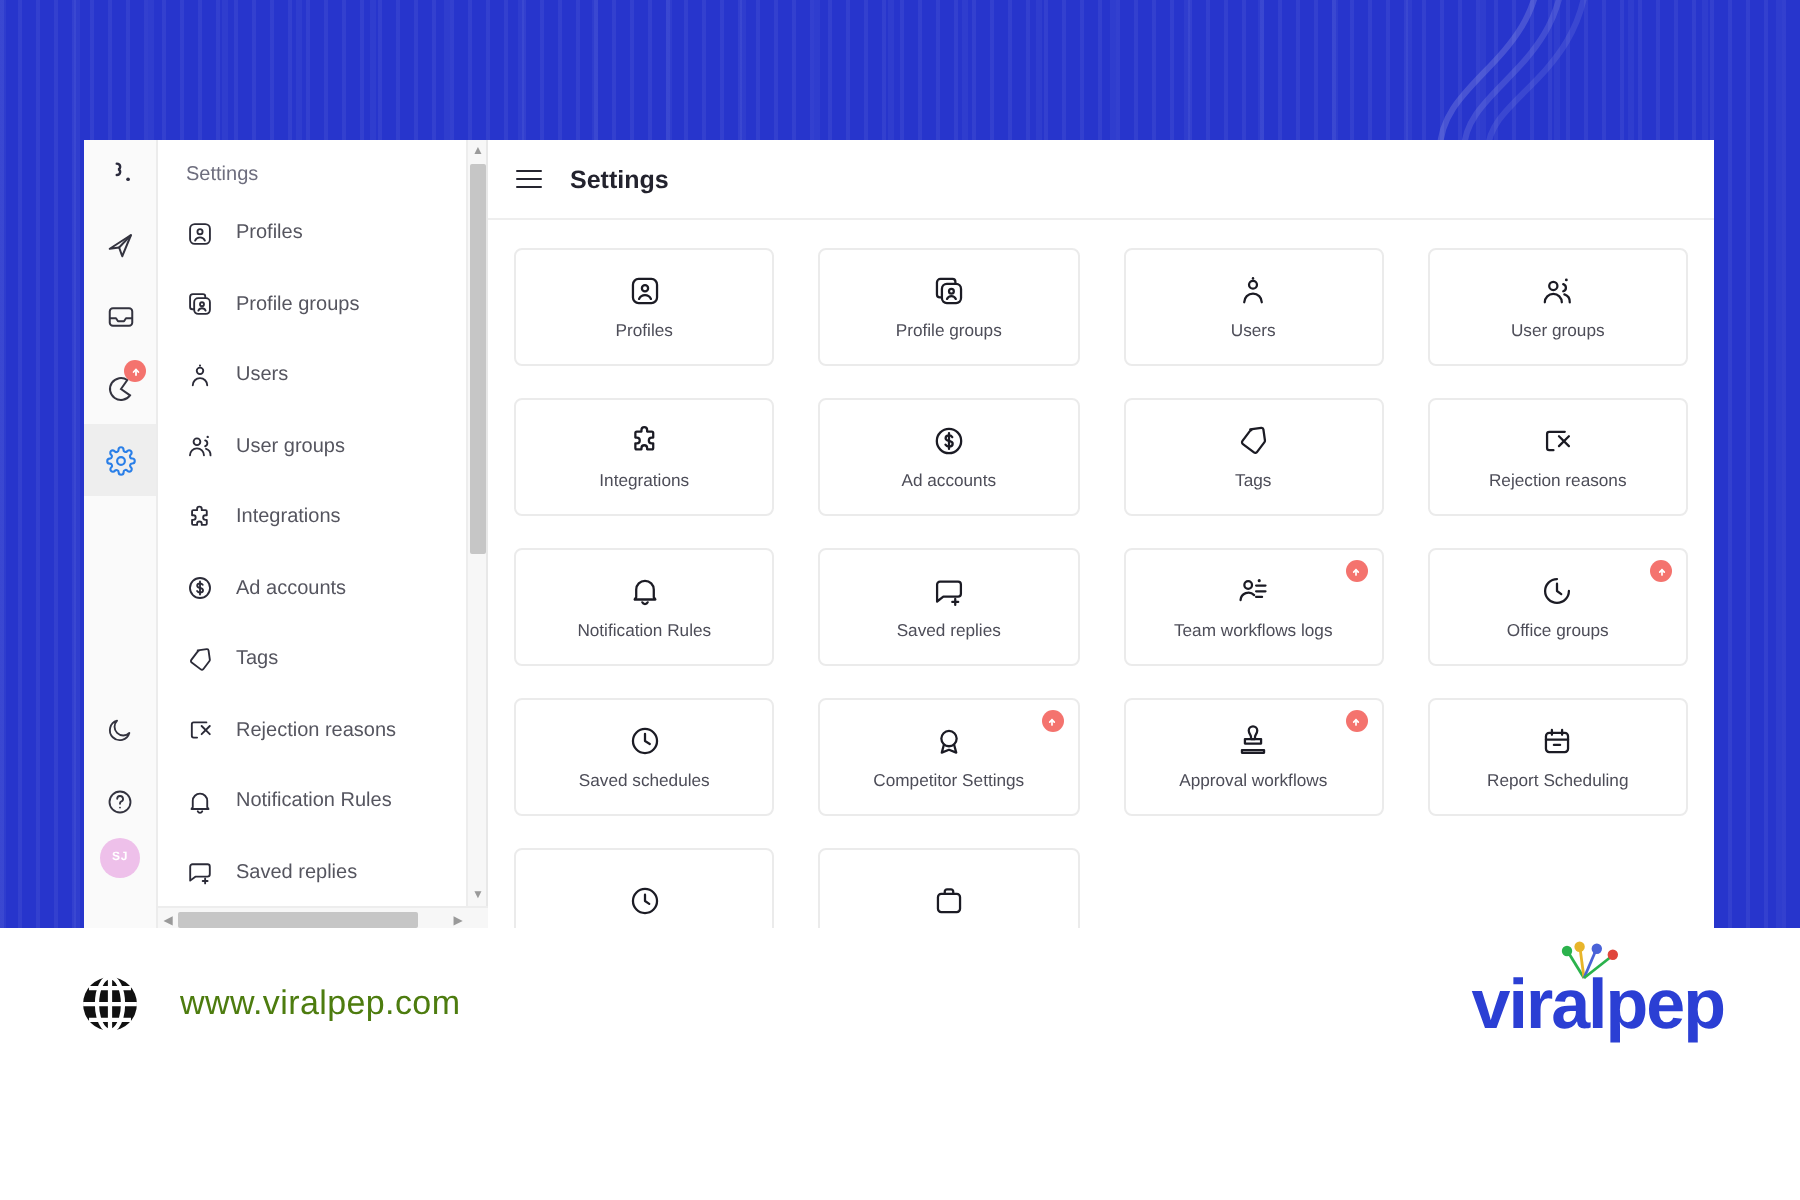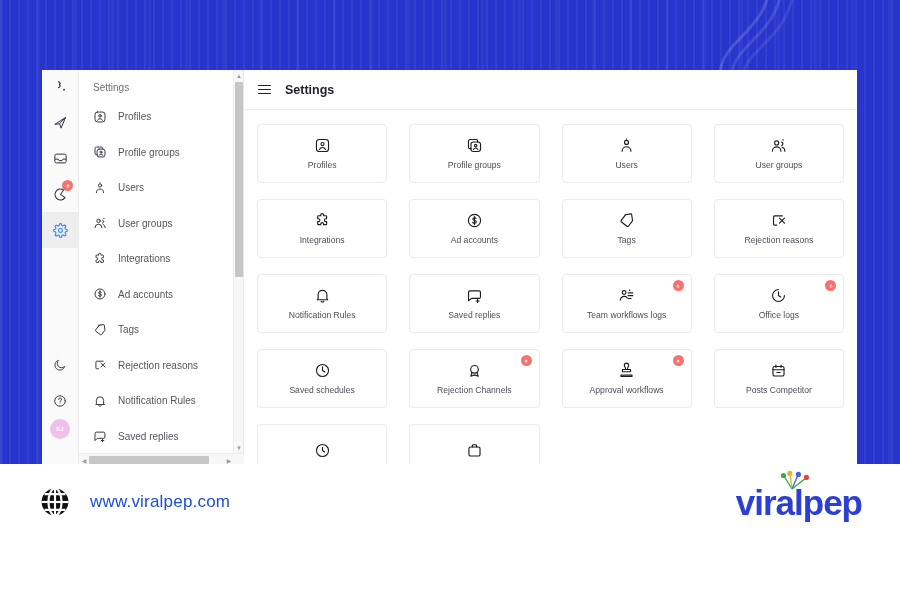--- a/index.html
+++ b/index.html
@@ -216,21 +216,21 @@
   .footer {
     position: absolute;
     left: 0; bottom: 0;
     width: 900px; height: 76px;
     background: #ffffff;
     display: flex; align-items: center; justify-content: space-between;
     padding: 0 38px 0 38px;
   }
   .footer-left { display: flex; align-items: center; gap: 18px; }
   .globe-icon { width: 34px; height: 34px; color: #111; }
-  .footer-url { font-size: 17px; color: #1d4ed8; letter-spacing: .2px; }
+  .footer-url { font-size: 17px; color: #4d7c0f; letter-spacing: .2px; }
   .brand { position: relative; display: flex; align-items: flex-start; }
   .brand-text {
     font-size: 35px; font-weight: bold; color: #2b3fd4;
     letter-spacing: -1px; line-height: 1;
   }
   .brand-spark { position: absolute; left: 26px; top: -16px; }
 </style>
 </head>
 <body>
 
@@ -546,21 +546,21 @@
                 </svg>
               </span>
             </div>
             <div class="card">
               <div class="card-ico">
                 <svg viewBox="0 0 24 24" fill="none" stroke="currentColor" stroke-width="1.6" stroke-linecap="round" stroke-linejoin="round">
                   <path d="M20.4 12a8.4 8.4 0 1 1-8.4-8.4"></path>
                   <path d="M12 6.8V12l3 2.2"></path>
                 </svg>
               </div>
-              <div class="card-label">Office logs</div>
+              <div class="card-label">Office groups</div>
               <span class="card-badge">
                 <svg viewBox="0 0 12 12" fill="none" stroke="#fff" stroke-width="1.7" stroke-linecap="round">
                   <path d="M6 9V4.2"></path>
                   <path d="M3.7 6.2L6 3.8L8.3 6.2"></path>
                 </svg>
               </span>
             </div>
             <div class="card">
               <div class="card-ico">
                 <svg viewBox="0 0 24 24" fill="none" stroke="currentColor" stroke-width="1.6" stroke-linecap="round" stroke-linejoin="round">
@@ -570,21 +570,21 @@
               </div>
               <div class="card-label">Saved schedules</div>
             </div>
             <div class="card">
               <div class="card-ico">
                 <svg viewBox="0 0 24 24" fill="none" stroke="currentColor" stroke-width="1.6" stroke-linecap="round" stroke-linejoin="round">
                   <circle cx="12" cy="10.3" r="5.4"></circle>
                   <path d="M8.4 14.6L6.9 20.2 12 18.2l5.1 2-1.5-5.6"></path>
                 </svg>
               </div>
-              <div class="card-label">Rejection Channels</div>
+              <div class="card-label">Competitor Settings</div>
               <span class="card-badge">
                 <svg viewBox="0 0 12 12" fill="none" stroke="#fff" stroke-width="1.7" stroke-linecap="round">
                   <path d="M6 9V4.2"></path>
                   <path d="M3.7 6.2L6 3.8L8.3 6.2"></path>
                 </svg>
               </span>
             </div>
             <div class="card">
               <div class="card-ico">
                 <svg viewBox="0 0 24 24" fill="none" stroke="currentColor" stroke-width="1.6" stroke-linecap="round" stroke-linejoin="round">
@@ -604,21 +604,21 @@
             <div class="card">
               <div class="card-ico">
                 <svg viewBox="0 0 24 24" fill="none" stroke="currentColor" stroke-width="1.6" stroke-linecap="round" stroke-linejoin="round">
                   <rect x="4.2" y="6.3" width="15.6" height="13.5" rx="2.3"></rect>
                   <path d="M4.2 11h15.6"></path>
                   <path d="M8.4 4.2v3.4"></path>
                   <path d="M15.6 4.2v3.4"></path>
                   <path d="M9.8 14.8h4.4"></path>
                 </svg>
               </div>
-              <div class="card-label">Posts Competitor</div>
+              <div class="card-label">Report Scheduling</div>
             </div>
             <div class="card">
               <div class="card-ico">
                 <svg viewBox="0 0 24 24" fill="none" stroke="currentColor" stroke-width="1.6" stroke-linecap="round" stroke-linejoin="round">
                   <circle cx="12" cy="12" r="8.5"></circle>
                   <path d="M12 7.5V12l3 2"></path>
                 </svg>
               </div>
               <div class="card-label"></div>
             </div>

